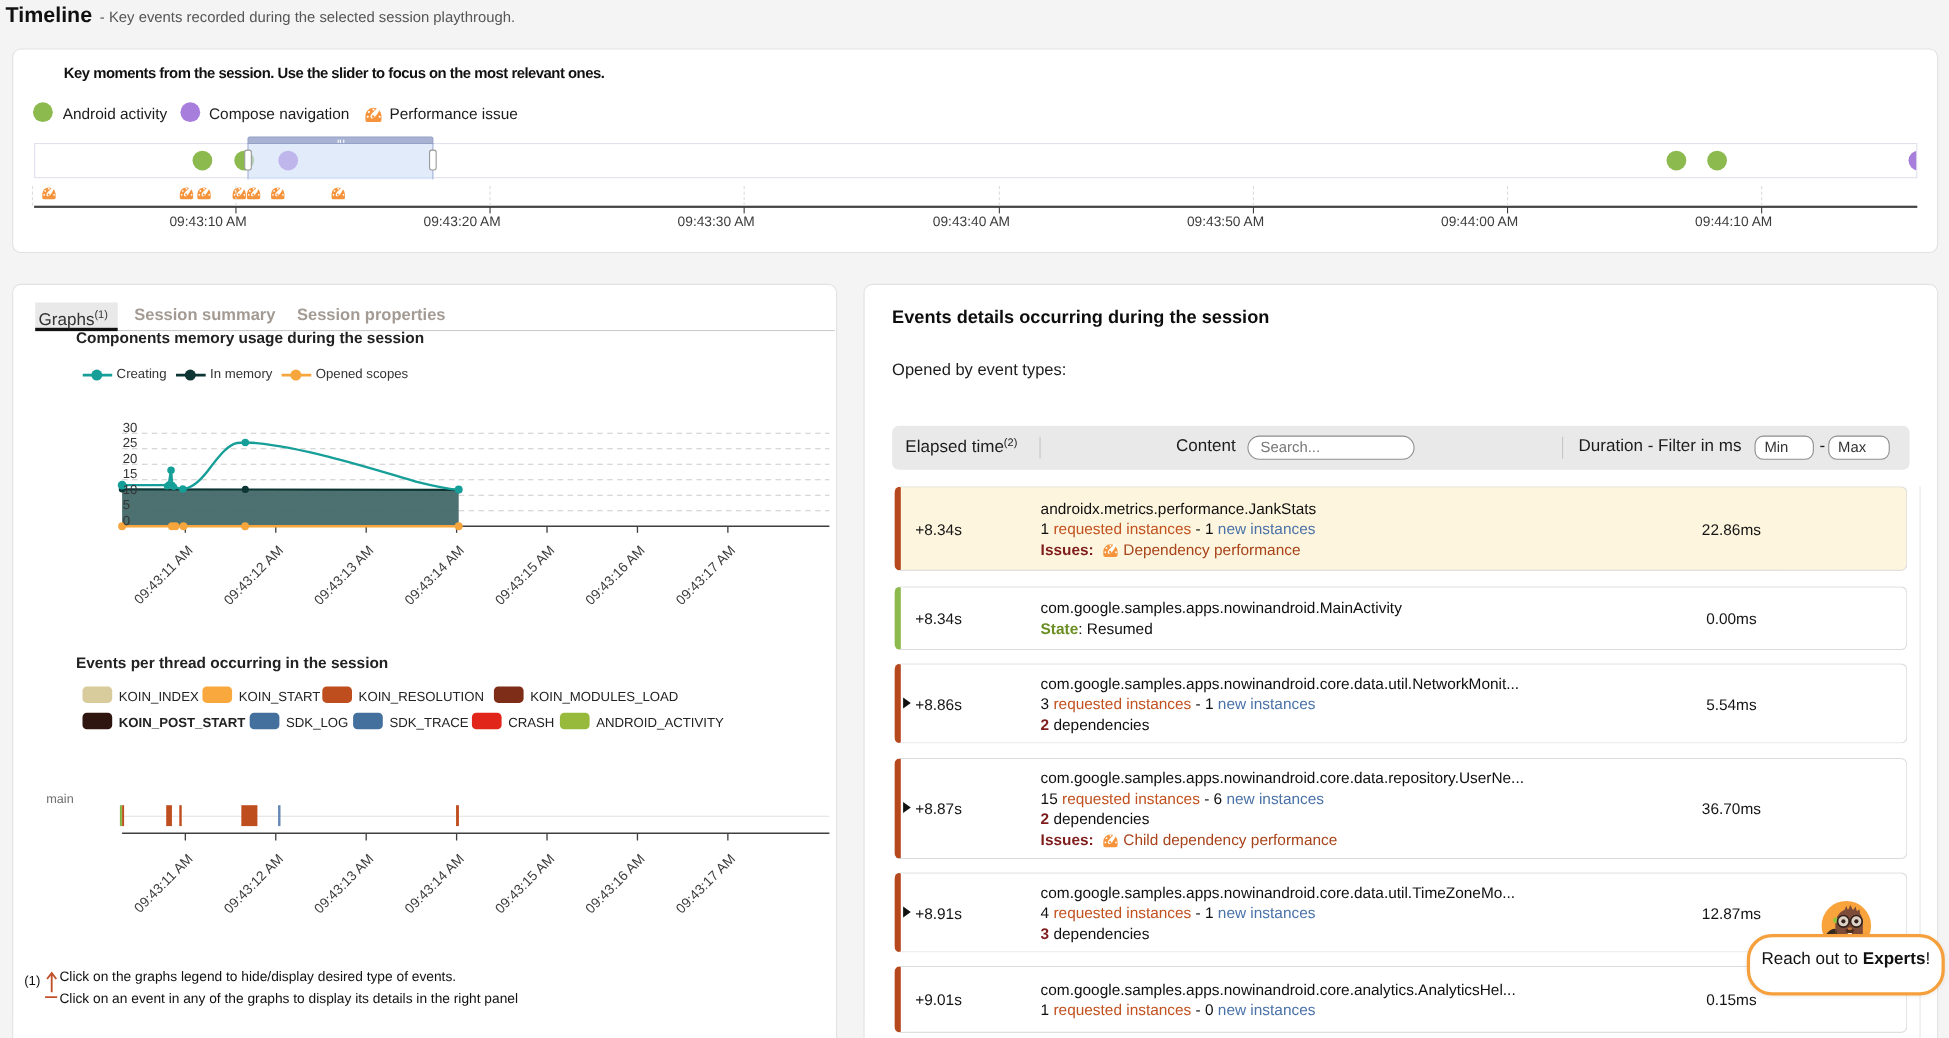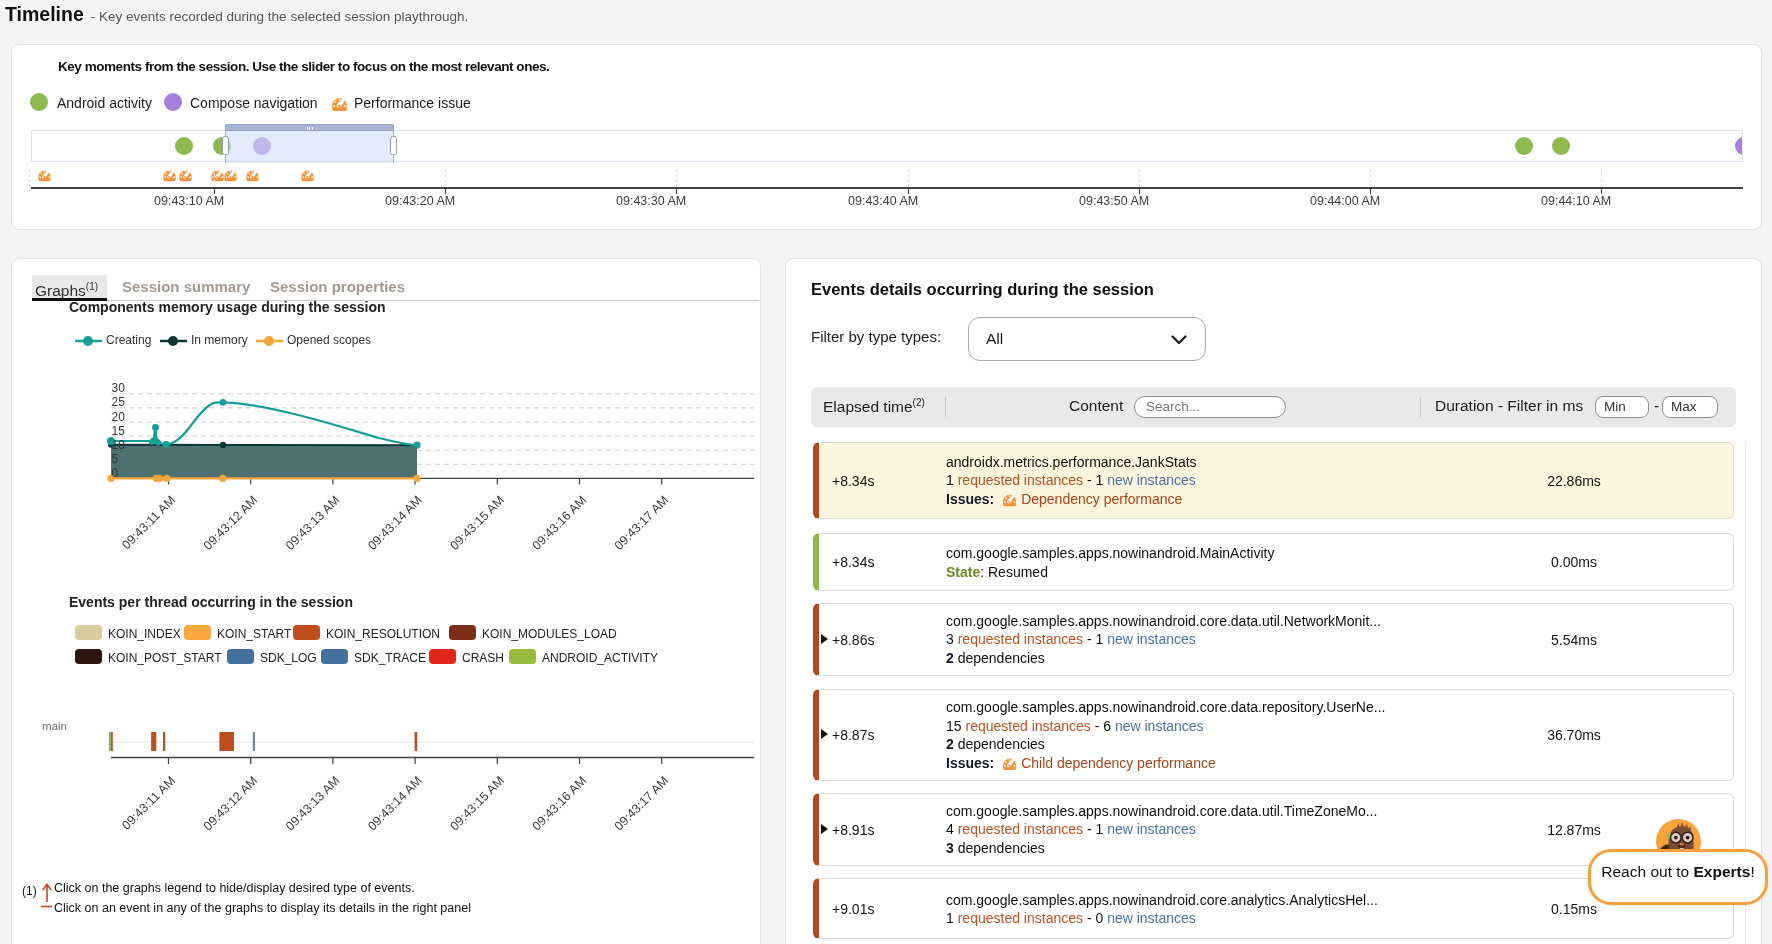--- a/index.html
+++ b/index.html
@@ -55,21 +55,21 @@
 .inputbox { position:absolute; background:#fff; border:1px solid #8e8e8e; height:22px; font-size:13.5px; color:#333; }
 .row { position:absolute; left:27px; width:921px; background:#fff; border:1px solid #dcdcdc; border-left:6px solid #b5481d; border-radius:6px; }
 .row .eltime { position:absolute; left:13px; top:50%; transform:translateY(-50%); font-size:14px; color:#141414; }
 .row .tri { position:absolute; left:2px; top:50%; margin-top:-6px; width:0; height:0; border-left:7px solid #111; border-top:5px solid transparent; border-bottom:5px solid transparent; }
 .row .content { position:absolute; left:127px; top:50%; transform:translateY(-50%); font-size:14px; line-height:18.5px; color:#0f0f0f; white-space:nowrap; }
 .row .dur { position:absolute; left:680px; width:150px; top:50%; transform:translateY(-50%); text-align:center; font-size:14px; color:#141414; }
 .req { color:#c1511f; }
 .new { color:#4a72a8; }
 .issue { color:#a8431a; }
 .stategreen { color:#6b8e23; font-weight:700; }
-b.lbl { font-weight:700; color:#0f172a;text-align:right; }
+b.lbl { font-weight:700; color:#7f1d1d;text-align:right; }
 
 
 #mascircle { position:absolute; left:1656px; top:819px; width:45px; height:45px; border-radius:50%; background:#f9a33c; box-shadow:0 0 0 3px rgba(255,255,255,0.95); }
 #maspill { position:absolute; left:1588px; top:849px; width:180px; height:56px; background:#fff; border:3px solid #f5a03c; border-radius:23px; text-align:center; line-height:40px; font-size:15.5px; color:#111; box-shadow:0 1px 4px rgba(0,0,0,0.08); }
 </style>
 </head>
 <body>
 <div id="pagehead"><h1>Timeline</h1><span>- Key events recorded during the selected session playthrough.</span></div>
 
 <div class="card" id="tcard">
@@ -270,21 +270,21 @@
       <text x="99.5" y="147.9" font-size="12" fill="#333">0</text>
     </svg>
   <div class="ctitle" style="left:57px; top:335px;">Events per thread occurring in the session</div>
   <div style="position:absolute;left:0;top:365px;height:17px;">
       <span style="position:absolute;left:63px;top:0;white-space:nowrap;"><span style="display:inline-block;width:27px;height:15px;border-radius:4px;background:#d8cc9c;vertical-align:-2px;margin-right:6px;"></span><span style="font-size:12px;color:#222;">KOIN_INDEX</span></span>
       <span style="position:absolute;left:172px;top:0;white-space:nowrap;"><span style="display:inline-block;width:27px;height:15px;border-radius:4px;background:#f9a83d;vertical-align:-2px;margin-right:6px;"></span><span style="font-size:12px;color:#222;">KOIN_START</span></span>
       <span style="position:absolute;left:281px;top:0;white-space:nowrap;"><span style="display:inline-block;width:27px;height:15px;border-radius:4px;background:#bf4e1f;vertical-align:-2px;margin-right:6px;"></span><span style="font-size:12px;color:#222;">KOIN_RESOLUTION</span></span>
       <span style="position:absolute;left:437px;top:0;white-space:nowrap;"><span style="display:inline-block;width:27px;height:15px;border-radius:4px;background:#7e2d18;vertical-align:-2px;margin-right:6px;"></span><span style="font-size:12px;color:#222;">KOIN_MODULES_LOAD</span></span>
     </div>
     <div style="position:absolute;left:0;top:389px;height:17px;">
-      <span style="position:absolute;left:63px;top:0;white-space:nowrap;"><span style="display:inline-block;width:27px;height:15px;border-radius:4px;background:#2f1510;vertical-align:-2px;margin-right:6px;"></span><span style="font-size:12px;color:#222;">KOIN_POST_START</span></span>
+      <span style="position:absolute;left:63px;top:0;white-space:nowrap;"><span style="display:inline-block;width:27px;height:15px;border-radius:4px;background:#2f1510;vertical-align:-2px;margin-right:6px;"></span><span style="font-size:12px;color:#222;font-weight:bold;">KOIN_POST_START</span></span>
       <span style="position:absolute;left:215px;top:0;white-space:nowrap;"><span style="display:inline-block;width:27px;height:15px;border-radius:4px;background:#44709d;vertical-align:-2px;margin-right:6px;"></span><span style="font-size:12px;color:#222;">SDK_LOG</span></span>
       <span style="position:absolute;left:309px;top:0;white-space:nowrap;"><span style="display:inline-block;width:27px;height:15px;border-radius:4px;background:#44709d;vertical-align:-2px;margin-right:6px;"></span><span style="font-size:12px;color:#222;">SDK_TRACE</span></span>
       <span style="position:absolute;left:417px;top:0;white-space:nowrap;"><span style="display:inline-block;width:27px;height:15px;border-radius:4px;background:#e1251b;vertical-align:-2px;margin-right:6px;"></span><span style="font-size:12px;color:#222;">CRASH</span></span>
       <span style="position:absolute;left:497px;top:0;white-space:nowrap;"><span style="display:inline-block;width:27px;height:15px;border-radius:4px;background:#97ba3d;vertical-align:-2px;margin-right:6px;"></span><span style="font-size:12px;color:#222;">ANDROID_ACTIVITY</span></span>
     </div>
   <svg id="thchart" style="position:absolute;left:0;top:440px;" width="750" height="160" viewBox="0 0 750 160">
       <text x="55" y="31" text-anchor="end" font-size="11.5" fill="#6e6e6e">main</text>
       <line x1="99" y1="43" x2="742" y2="43" stroke="#e0e0e0" stroke-width="1"></line>
       <rect x="97.0" y="33" width="1.8" height="19" fill="#7db33f"></rect>
       <rect x="99.0" y="33" width="1.8" height="19" fill="#bf4e1f"></rect>
@@ -315,26 +315,21 @@
 <path d="M8 21 L8 4 M3.8 9 L8 3.5 L12.2 9" stroke="#c0512a" stroke-width="1.7" fill="none"></path>
 <path d="M2 25.5 L13 25.5" stroke="#c0512a" stroke-width="1.7"></path>
 </svg>
 <span style="position:absolute;left:32px;top:0px;white-space:nowrap;">Click on the graphs legend to hide/display desired type of events.</span>
 <span style="position:absolute;left:32px;top:20px;white-space:nowrap;">Click on an event in any of the graphs to display its details in the right panel</span>
     </div>
 </div>
 
 <div class="card" id="rpanel">
   <h3>Events details occurring during the session</h3>
-  <div id="filterlab">Filter by type types:</div>
-  <div id="dropdown"><span class="dtext">All</span>
-    <svg width="16" height="10" viewBox="0 0 16 10" style="position:absolute;left:202px;top:17px;">
-        <path d="M1.5 1.5 L8 8 L14.5 1.5" fill="none" stroke="#222" stroke-width="2.4" stroke-linecap="round" stroke-linejoin="round"></path>
-      </svg>
-  </div>
+  <div id="filterlab">Opened by event types:</div>
   <div id="thead">
     <span style="position:absolute;left:12px;top:10px;">Elapsed time<sup style="font-size:10px;">(2)</sup></span>
     <span class="hsep" style="left:134px;"></span>
     <span style="position:absolute;left:258px;top:10px;">Content</span>
     <span class="inputbox" style="left:323px;top:9px;width:152px;border-radius:11px;color:#767676;padding-left:11px;line-height:20px;">Search...</span>
     <span class="hsep" style="left:609px;"></span>
     <span style="position:absolute;left:624px;top:10px;">Duration - Filter in ms</span>
     <span class="inputbox" style="left:784px;top:9px;width:54px;border-radius:8px;padding-left:8px;line-height:20px;">Min</span>
     <span style="position:absolute;left:843px;top:10px;">-</span>
     <span class="inputbox" style="left:851px;top:9px;width:56px;border-radius:8px;padding-left:8px;line-height:20px;">Max</span>

